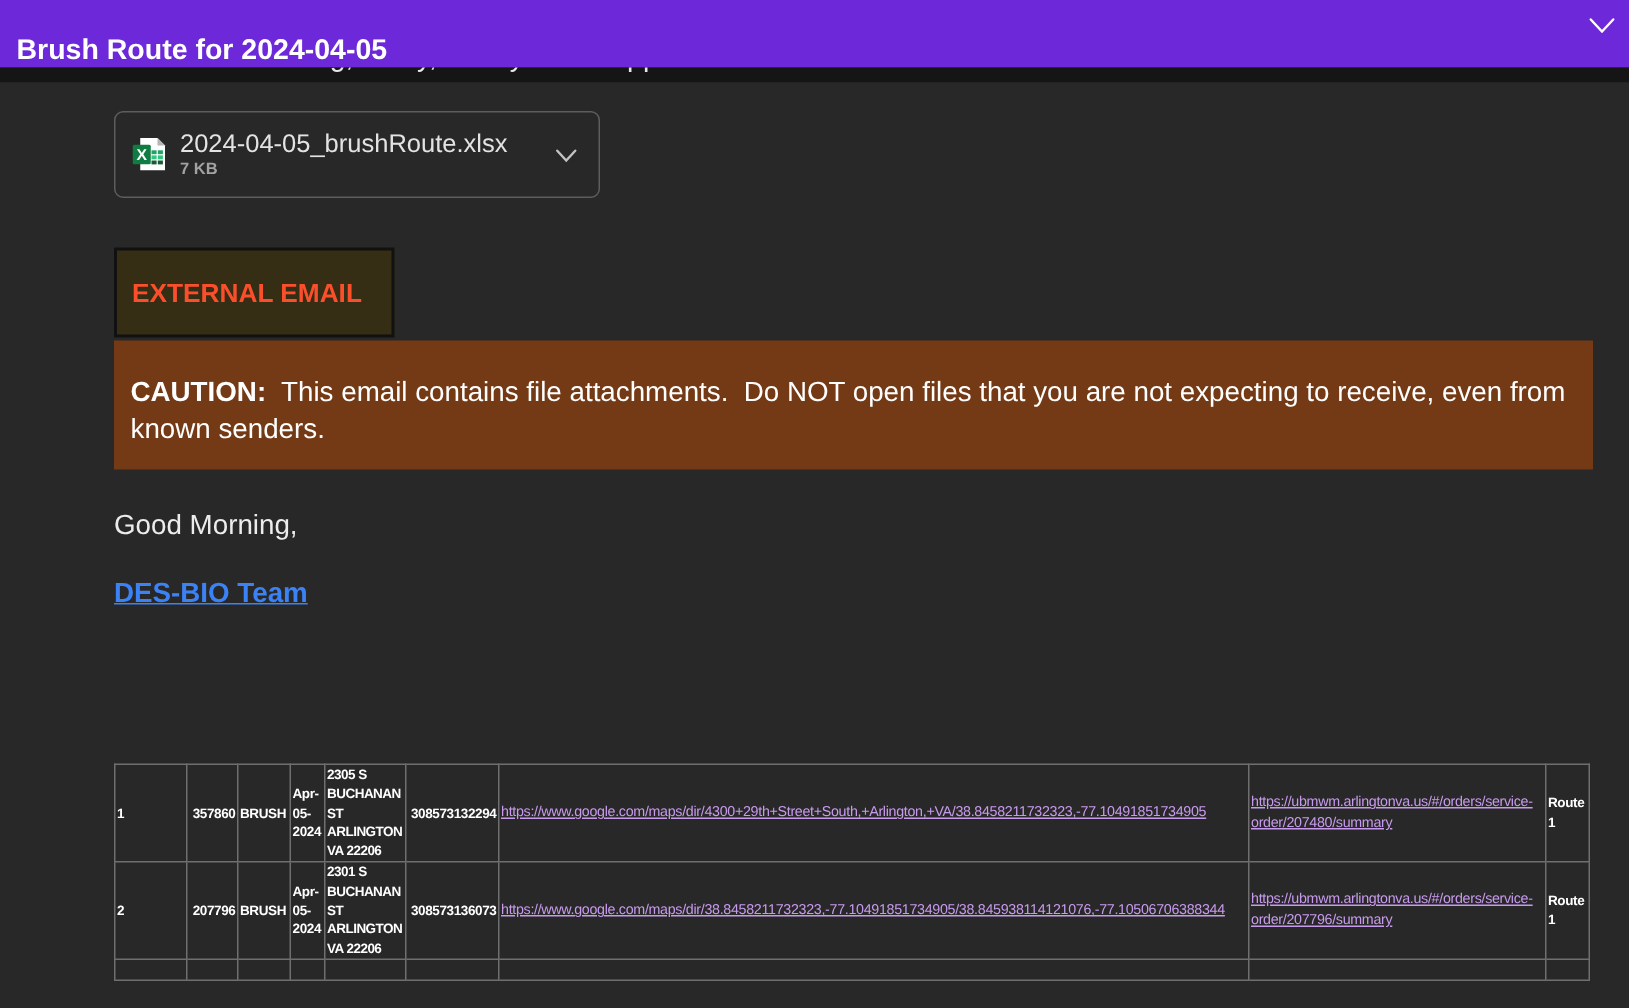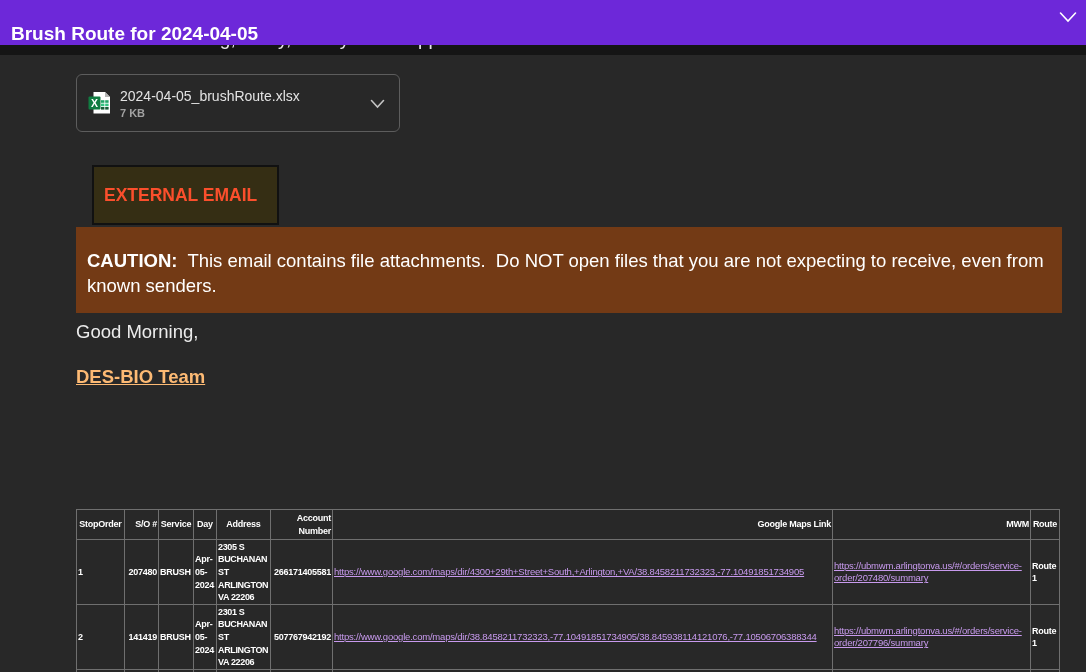--- a/index.html
+++ b/index.html
@@ -39,49 +39,49 @@
 
   
   .attachment-card {
     position: absolute; left: 76px; top: 19px; width: 324px; height: 58px;
     border: 1px solid #5d5d5d; border-radius: 6px;
     background: #282828;
     display: flex; align-items: center;
   }
   .attach-icon { width: 23px; height: 24px; margin-left: 11px; flex: 0 0 auto; }
   .attach-meta { margin-left: 9px; min-width: 0; }
-  .attach-name { font-size: 14px; color: #e3e3e3; white-space: nowrap; line-height: 20px; }
+  .attach-name { font-size: 17px; color: #e3e3e3; white-space: nowrap; line-height: 20px; }
   .attach-size { font-size: 11px; font-weight: 700; color: #a2a2a2; line-height: 13px; margin-top: 1px; }
   .attach-chevron { position: absolute; right: 14px; top: 24px; width: 15px; height: 10px; }
 
   
   .external-badge {
-    position: absolute; left: 92px; top: 110px; width: 187px; height: 60px;
+    position: absolute; left: 76px; top: 110px; width: 187px; height: 60px;
     background: #352e14; border: 2px solid #111111;
     display: flex; align-items: center;
   }
   .external-badge span {
     margin-left: 10px; font-size: 17.5px; font-weight: 700; color: #fb4f2c;
   }
 
   
   .caution-banner {
     position: absolute; left: 76px; top: 172px; width: 986px; height: 86px;
     background: #733a15; color: #ffffff;
     padding: 21px 12px 0 11px;
     font-size: 18.5px; line-height: 25px;
     white-space: pre-wrap;
   }
   .caution-banner b { font-weight: 700; }
 
   
-  .body-text { position: absolute; left: 76px; top: 264px; width: 986px; }
+  .body-text { position: absolute; left: 76px; top: 282px; width: 986px; }
   .body-text p { font-size: 18.5px; line-height: 25px; color: #ececec; margin-bottom: 20px; }
   .signature-link {
-    color: #fdba74; font-weight: 700; text-decoration: underline; cursor: pointer;
+    color: #3b82f6; font-weight: 700; text-decoration: underline; cursor: pointer;
   }
 
   
   .route-table-wrap { position: absolute; left: 76px; top: 454px; width: 1000px; }
   table.route-table {
     border-collapse: collapse; table-layout: fixed; width: 983px;
     font-size: 9px; font-weight: 700; color: #ffffff;
     letter-spacing: -0.25px;
   }
   table.route-table td, table.route-table th {
@@ -162,49 +162,38 @@
             <col class="c-so">
             <col class="c-service">
             <col class="c-day">
           <col class="c-addr">
             <col class="c-acct">
             <col class="c-gmap">
             <col class="c-mwm">
             <col class="c-route">
         </colgroup>
         <tbody>
-            <tr class="header-row">
-          <th class="ac">StopOrder</th>
-          <th class="ar">S/O #</th>
-          <th class="ac">Service</th>
-          <th class="ac">Day</th>
-          <th class="ac">Address</th>
-          <th class="ar">Account Number</th>
-          <th class="ar">Google Maps Link</th>
-          <th class="ar">MWM</th>
-          <th class="ac">Route</th>
-        </tr>
         <tr class="data-row">
           <td class="al">1</td>
-          <td class="ar">207480</td>
+          <td class="ar">357860</td>
           <td class="al">BRUSH</td>
           <td class="al">Apr-05-2024</td>
           <td class="al addr-cell">2305 S BUCHANAN ST ARLINGTON VA 22206</td>
-          <td class="ar">266171405581</td>
+          <td class="ar">308573132294</td>
           <td class="al"><span class="cell-link">https://www.google.com/maps/dir/4300+29th+Street+South,+Arlington,+VA/38.8458211732323,-77.10491851734905</span></td>
           <td class="al"><span class="cell-link">https://ubmwm.arlingtonva.us/#/orders/service-order/207480/summary</span></td>
           <td class="al">Route 1</td>
         </tr>
         <tr class="data-row">
           <td class="al">2</td>
-          <td class="ar">141419</td>
+          <td class="ar">207796</td>
           <td class="al">BRUSH</td>
           <td class="al">Apr-05-2024</td>
           <td class="al addr-cell">2301 S BUCHANAN ST ARLINGTON VA 22206</td>
-          <td class="ar">507767942192</td>
+          <td class="ar">308573136073</td>
           <td class="al"><span class="cell-link">https://www.google.com/maps/dir/38.8458211732323,-77.10491851734905/38.845938114121076,-77.10506706388344</span></td>
           <td class="al"><span class="cell-link">https://ubmwm.arlingtonva.us/#/orders/service-order/207796/summary</span></td>
           <td class="al">Route 1</td>
         </tr>
         <tr class="partial-row">
           <td></td>
               <td></td>
               <td></td>
               <td></td>
               <td></td>

